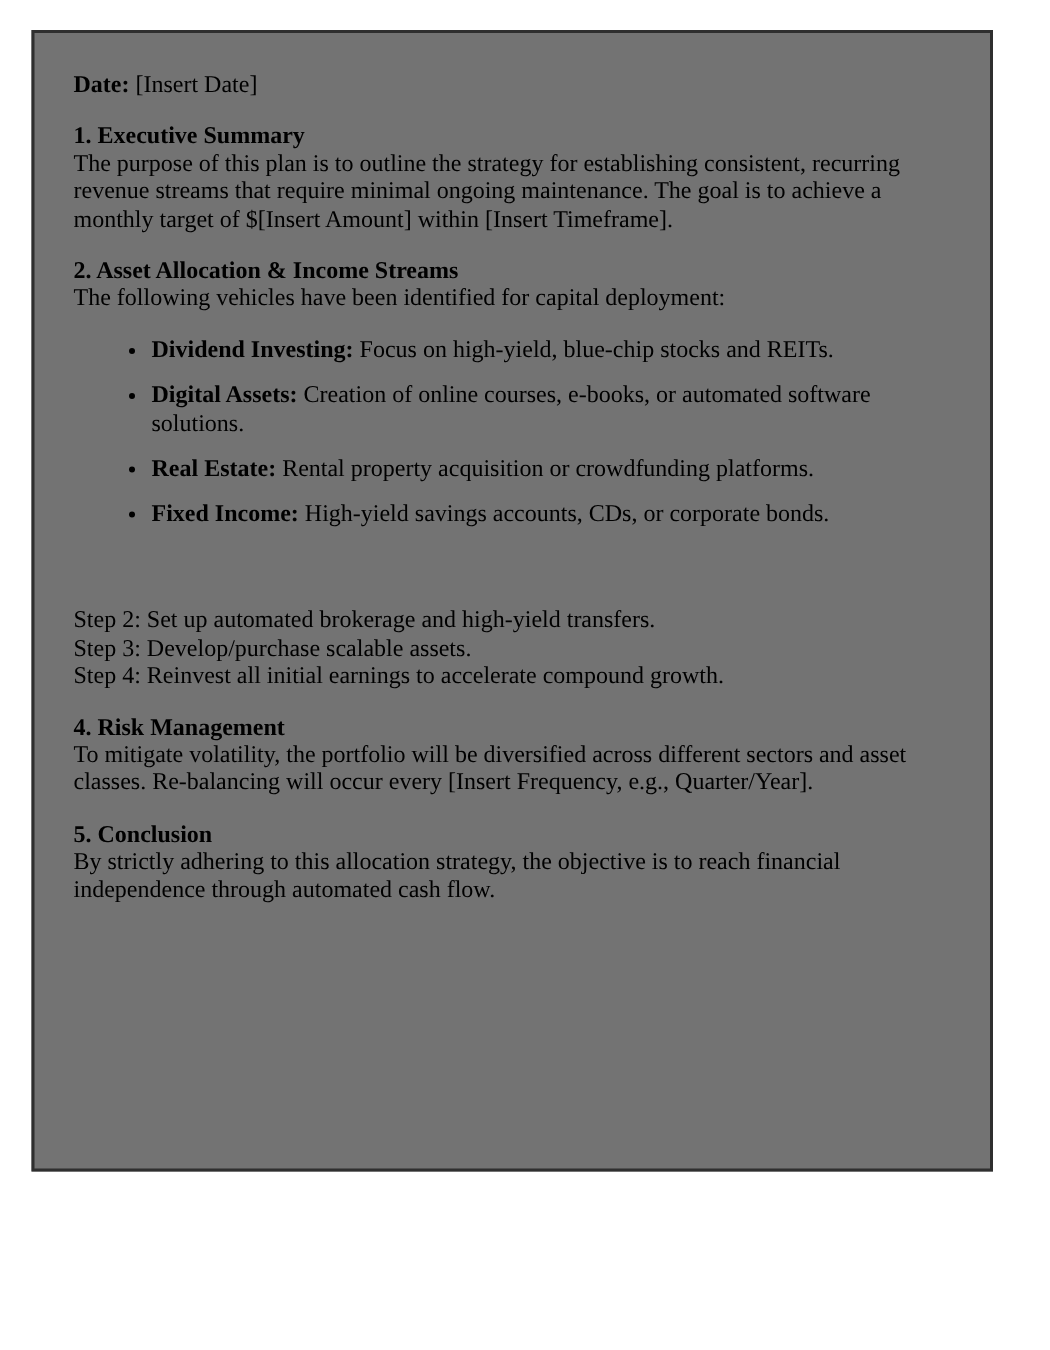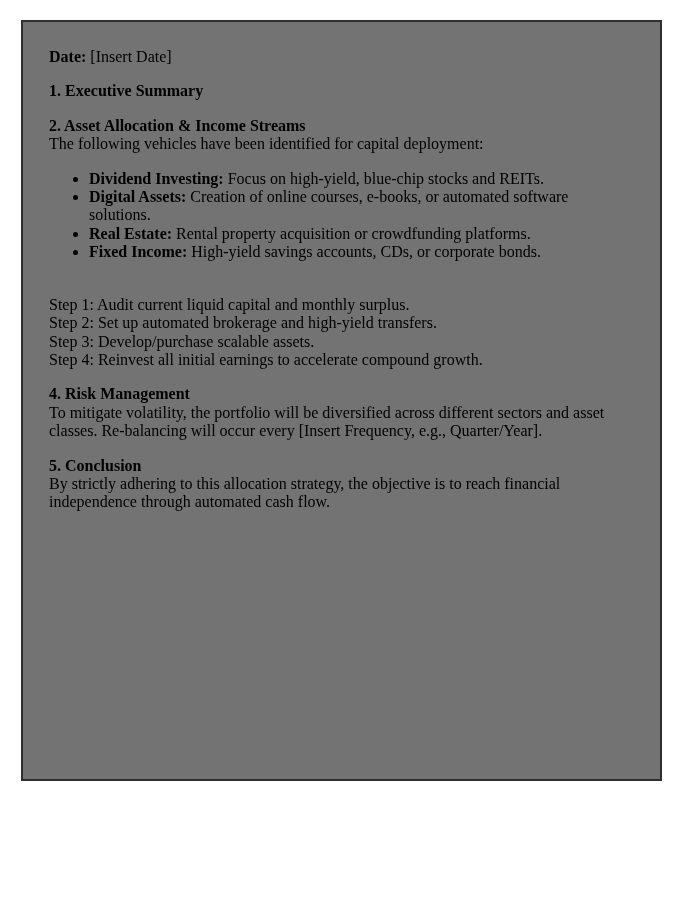--- a/index.html
+++ b/index.html
@@ -26,55 +26,56 @@
     overflow: hidden;
   }
   .para {
     margin: 16px 0;
   }
   .bullets {
     margin: 16px 0;
     padding-left: 40px;
   }
   .bullets li {
-    margin: 0;
+    margin: 12px;
     font-family: Liberation Serif, serif;
   }
   strong { font-weight: bold; }
 </style>
 </head>
 <body>
 
 <div class="page">
 
   <p class="para">
     <strong>Date:</strong>
     <span>[Insert Date]</span>
   </p>
 
 
   <p class="para">
     <strong>1. Executive Summary</strong><br>
+    <span>The purpose of this plan is to outline the strategy for establishing consistent, recurring revenue streams that require minimal ongoing maintenance. The goal is to achieve a monthly target of $[Insert Amount] within [Insert Timeframe].</span>
   </p>
 
   <p class="para">
     <strong>2. Asset Allocation &amp; Income Streams</strong><br>
     <span>The following vehicles have been identified for capital deployment:</span>
   </p>
 
   <ul class="bullets">
     <li><strong>Dividend Investing:</strong><span> Focus on high-yield, blue-chip stocks and REITs.</span></li>
     <li><strong>Digital Assets:</strong><span> Creation of online courses, e-books, or automated software solutions.</span></li>
     <li><strong>Real Estate:</strong><span> Rental property acquisition or crowdfunding platforms.</span></li>
     <li><strong>Fixed Income:</strong><span> High-yield savings accounts, CDs, or corporate bonds.</span></li>
   </ul>
 
   <p class="para">
     <br>
-    <span>Step 1: Audit current liquid capital and monthly surplus.</span><br>
+    <br>
     <span>Step 2: Set up automated brokerage and high-yield transfers.</span><br>
     <span>Step 3: Develop/purchase scalable assets.</span><br>
     <span>Step 4: Reinvest all initial earnings to accelerate compound growth.</span>
   </p>
 
   <p class="para">
     <strong>4. Risk Management</strong><br>
     <span>To mitigate volatility, the portfolio will be diversified across different sectors and asset classes. Re-balancing will occur every [Insert Frequency, e.g., Quarter/Year].</span>
   </p>
 

